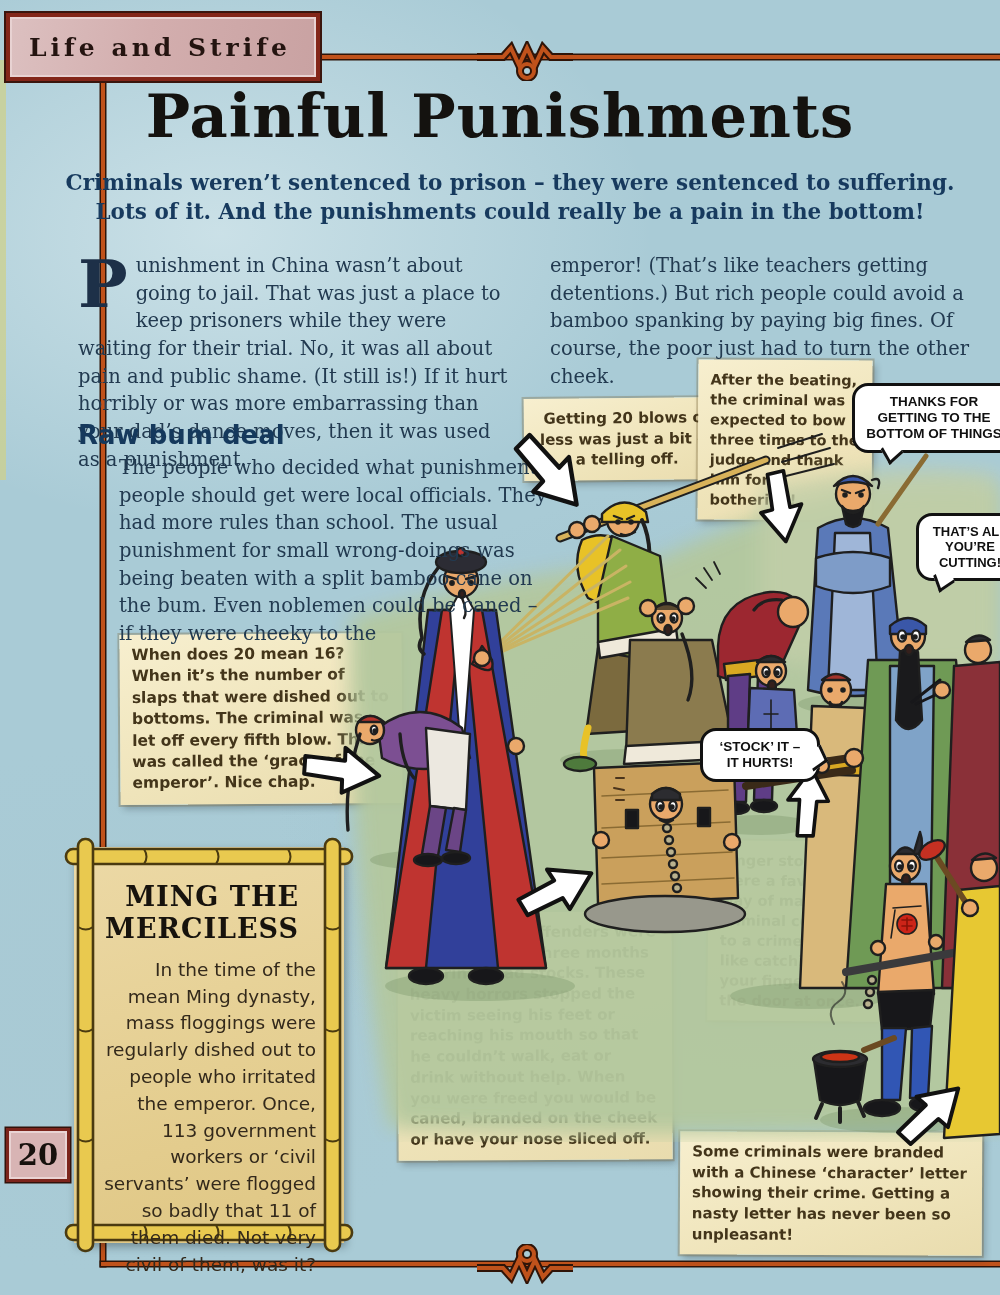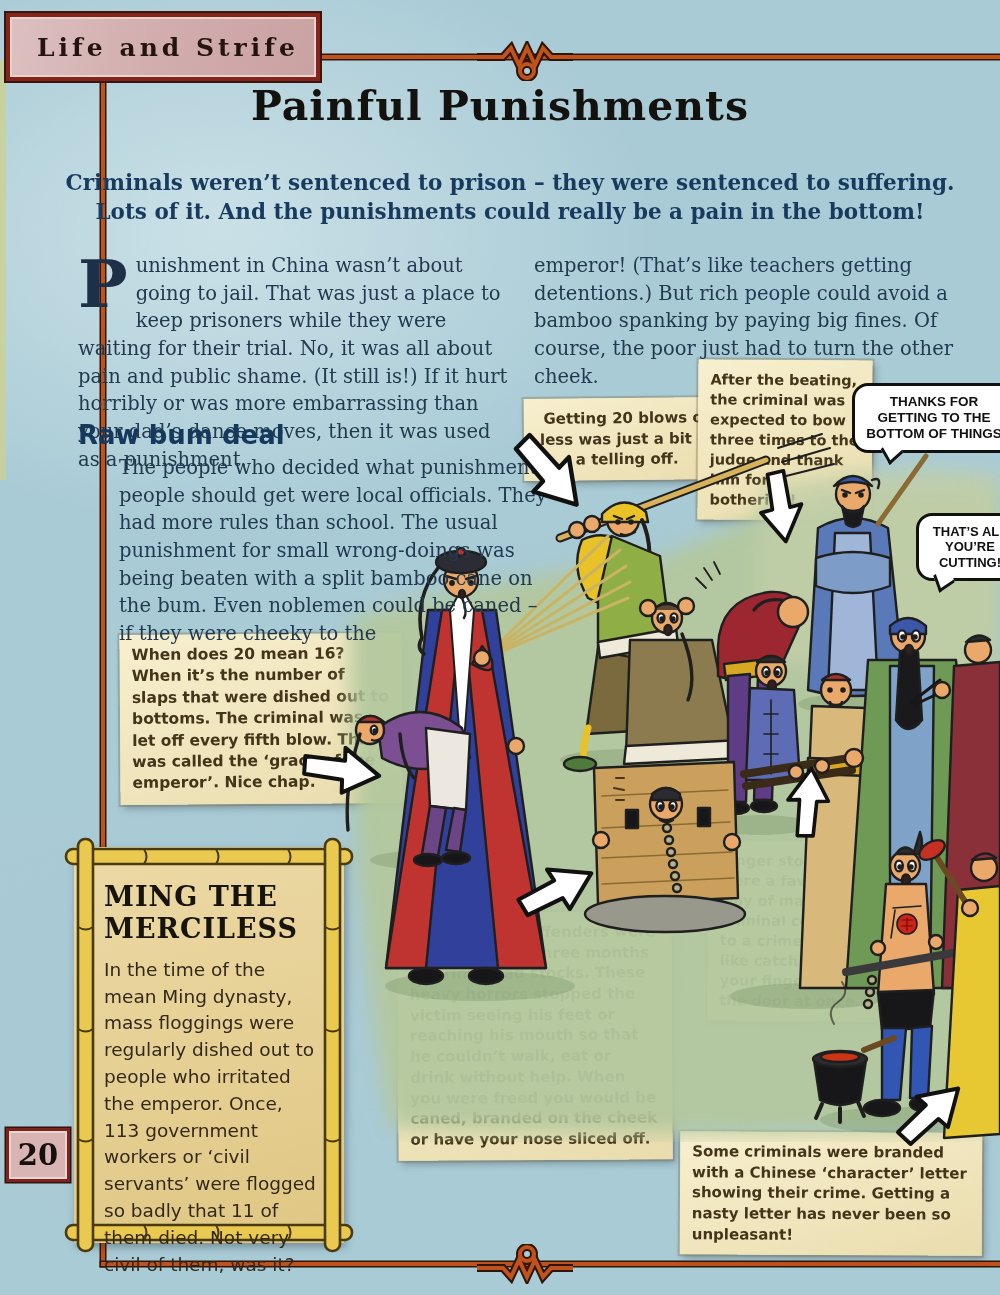--- a/index.html
+++ b/index.html
@@ -16,24 +16,24 @@
   .frame{position:absolute;background:#c0521b;box-shadow:0 0 0 1.5px #2f1408;}
   .frame.h{height:4px;}
   .frame.v{width:4px;}
   .ornament{position:absolute;}
 
   
   .banner{position:absolute;left:6px;top:13px;width:306px;height:60px;
     background:linear-gradient(100deg,#dcc0c0,#d3aeae 45%,#c9a2a2);
     border:4px solid #832619;box-shadow:0 0 0 2px #3a150d, inset 0 0 0 2px #e8d2d2;
     display:flex;align-items:center;}
-  .banner span{font-weight:bold;font-size:25px;letter-spacing:4px;color:#241410;padding-left:27px;}
+  .banner span{font-weight:bold;font-size:25px;letter-spacing:4px;color:#241410;padding-left:19px;}
 
   .title{position:absolute;left:0;top:82px;width:1000px;text-align:center;
-    font-size:41px;font-weight:bold;color:#14120f;letter-spacing:1px;}
+    font-size:59px;font-weight:bold;color:#14120f;letter-spacing:1px;}
   .subtitle{position:absolute;left:60px;width:900px;text-align:center;
     font-weight:bold;font-size:21.5px;color:#173a5e;}
   .sub1{top:170px;} .sub2{top:199px;}
 
   .bodycol{position:absolute;font-size:19.5px;line-height:1.42;color:#223a50;text-align:left;}
   .dropcap{float:left;font-size:66px;line-height:.8;font-weight:bold;padding:6px 8px 0 0;color:#1d3048;}
   .sechead{position:absolute;font-family:"DejaVu Sans",sans-serif;font-weight:bold;font-size:26px;color:#15395c;}
 
   
   .note{position:absolute;background:
@@ -51,21 +51,21 @@
   .b0:after{left:28px;bottom:-10px;transform:rotate(60deg) skew(12deg);}
   .b1:after{left:16px;bottom:-10px;transform:rotate(70deg) skew(14deg);}
   .b2:after{right:-9px;bottom:12px;transform:rotate(-35deg) skew(-10deg);}
 
   .arrow{position:absolute;overflow:visible;z-index:5;}
 
   
   .factbox{position:absolute;left:74px;top:847px;width:270px;height:396px;
     background:linear-gradient(165deg,#ecd9a6,#e5cf92 55%,#dfc683);
     box-shadow:2px 4px 8px rgba(20,30,35,.35);z-index:5;}
-  .factbox .inner{position:absolute;left:30px;top:34px;width:212px;}
+  .factbox .inner{position:absolute;left:30px;top:34px;width:212px;text-align:right;}
   .facttitle{font-weight:bold;font-size:27px;line-height:1.18;letter-spacing:1px;color:#17130d;width:195px;}
   .facttext{margin-top:12px;font-family:"DejaVu Sans",sans-serif;font-size:18.5px;line-height:1.45;color:#33291b;}
   .bambooframe{position:absolute;left:-8px;top:-8px;overflow:visible;}
 
   .pagenum{position:absolute;left:6px;top:1128px;width:58px;height:48px;
     background:#d8b4b4;border:3px solid #7c241b;box-shadow:0 0 0 1.5px #32120b, inset 0 0 0 2px #e9d3d3;
     display:flex;align-items:center;justify-content:center;z-index:7;
     font-weight:bold;font-size:29px;color:#17110d;}
 
   .illo{position:absolute;left:330px;top:428px;z-index:1;}
@@ -99,21 +99,21 @@
   </div>
   <div class="title">Painful Punishments</div>
   <div class="subtitle sub2">Lots of it. And the punishments could really be a pain in the bottom!</div>
   <div class="subtitle sub1">Criminals weren’t sentenced to prison – they were sentenced to suffering.</div>
 
   <div class="bodycol z2" style="left:78px;top:252px;width:434px;">
     <span class="dropcap">P</span><span>unishment in China wasn’t about going to jail. That was just a place to keep prisoners while they were waiting for their trial. No, it was all about pain and public shame. (It still is!) If it hurt horribly or was more embarrassing than your dad’s dance moves, then it was used as a punishment.</span>
   </div>
   <div class="sechead z2" style="left:78px;top:420px;text-align:right;">Raw bum deal</div>
   <div class="bodycol z2" style="left:78px;top:454px;width:434px;margin-left:41px;">The people who decided what punishments people should get were local officials. They had more rules than school. The usual punishment for small wrong-doings was being beaten with a split bamboo cane on the bum. Even noblemen could be caned – if they were cheeky to the</div>
-  <div class="bodycol z2" style="left:534px;top:252px;width:438px;">emperor! (That’s like teachers getting detentions.) But rich people could avoid a bamboo spanking by paying big fines. Of course, the poor just had to turn the other cheek.</div>
+  <div class="bodycol z2" style="left:550px;top:252px;width:438px;">emperor! (That’s like teachers getting detentions.) But rich people could avoid a bamboo spanking by paying big fines. Of course, the poor just had to turn the other cheek.</div>
 
   <svg class="illo" width="670" height="714" viewBox="0 0 670 714">
     <defs>
         <filter id="soft" x="-20%" y="-20%" width="140%" height="140%">
           <feGaussianBlur stdDeviation="10"></feGaussianBlur>
         </filter>
       </defs>
 
     <path d="M20 190 Q160 150 330 130 Q520 40 668 60 L668 700 Q340 712 60 700 Q18 450 20 190 Z" fill="#b4c89e" opacity="0.95" filter="url(#soft)"></path>
     <path d="M430 60 Q560 30 668 46 L668 240 Q540 250 430 230 Z" fill="#c2cfa9" opacity="0.8" filter="url(#soft)"></path>
@@ -353,20 +353,21 @@
 
   <div class="note" style="left:524px;top:398px;width:182px;text-align:center;transform:rotate(-0.6deg);">Getting 20 blows or less was just a bit of a telling off.</div>
   <div class="note" style="left:698px;top:360px;width:150px;font-size:14.5px;transform:rotate(0.4deg);">After the beating, the criminal was expected to bow three times to the judge and thank him for bothering!</div>
   <div class="note" style="left:120px;top:634px;width:258px;font-size:15.5px;transform:rotate(-0.4deg);">When does 20 mean 16? When it’s the number of slaps that were dished out to bottoms. The criminal was let off every fifth blow. This was called the ‘grace of the emperor’. Nice chap.</div>
   <div class="note" style="left:708px;top:841px;width:148px;font-size:14.5px;transform:rotate(0.5deg);">Finger stocks were a favourite way of making a criminal confess to a crime. It felt like catching all your fingers in the door at once.</div>
   <div class="note" style="left:398px;top:912px;width:250px;transform:rotate(-0.3deg);">Some serious offenders were punished with three months wearing head stocks. These heavy horrors stopped the victim seeing his feet or reaching his mouth so that he couldn’t walk, eat or drink without help. When you were freed you would be caned, branded on the cheek or have your nose sliced off.</div>
   <div class="note" style="left:680px;top:1132px;width:278px;transform:rotate(0.3deg);">Some criminals were branded with a Chinese ‘character’ letter showing their crime. Getting a nasty letter has never been so unpleasant!</div>
 
   <div class="bubble b0" style="left:852px;top:383px;width:140px;">THANKS FOR GETTING TO THE BOTTOM OF THINGS</div>
   <div class="bubble b1" style="left:916px;top:513px;width:84px;font-size:13px;">THAT’S ALL YOU’RE CUTTING!</div>
+  <div class="bubble b2" style="left:700px;top:728px;width:96px;">‘STOCK’ IT – IT HURTS!</div>
 
   <svg class="arrow" style="left:506px;top:444px;transform:rotate(50deg);" width="88" height="58" viewBox="0 0 100 64">
       <polygon points="2,22 52,20 50,4 97,32 54,60 52,44 4,44" fill="#fff" stroke="#111" stroke-width="5" stroke-linejoin="round"></polygon>
     </svg>
   <svg class="arrow" style="left:744px;top:482px;transform:rotate(82deg);" width="74" height="50" viewBox="0 0 100 64">
       <polygon points="2,22 52,20 50,4 97,32 54,60 52,44 4,44" fill="#fff" stroke="#111" stroke-width="5" stroke-linejoin="round"></polygon>
     </svg>
   <svg class="arrow" style="left:302px;top:744px;transform:rotate(9deg);" width="80" height="52" viewBox="0 0 100 64">
       <polygon points="2,22 52,20 50,4 97,32 54,60 52,44 4,44" fill="#fff" stroke="#111" stroke-width="5" stroke-linejoin="round"></polygon>
     </svg>

